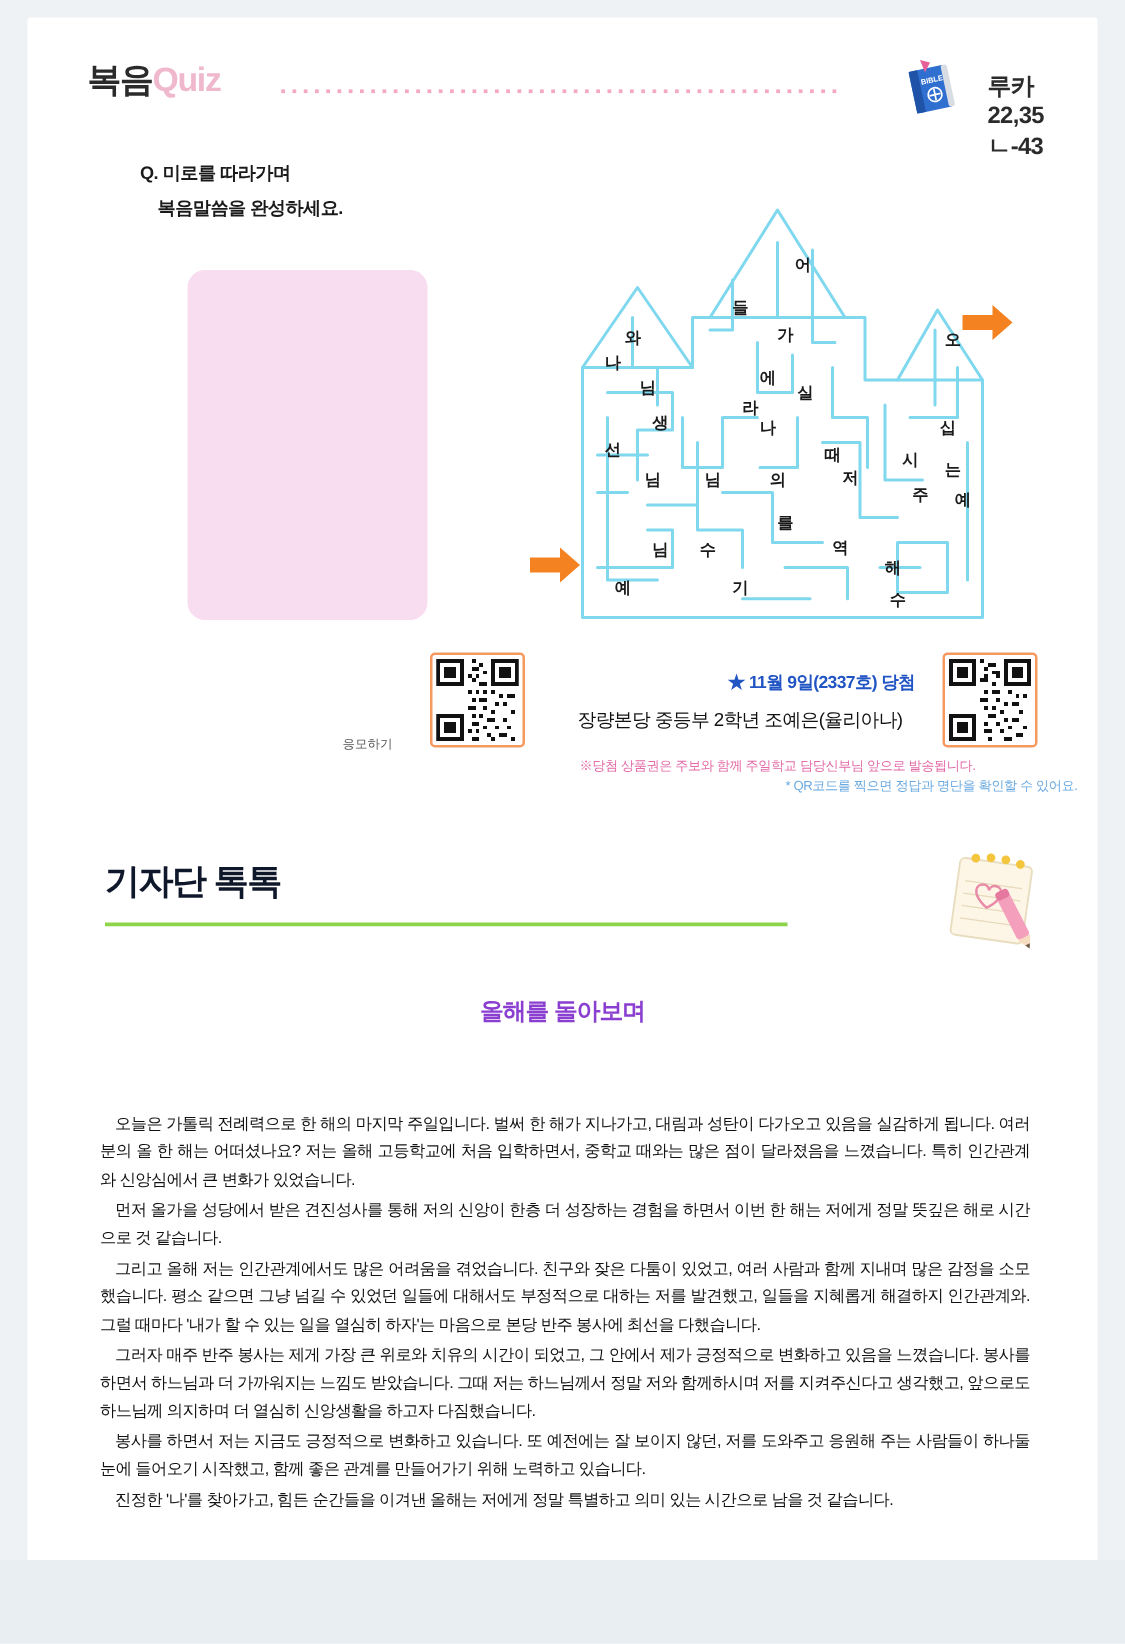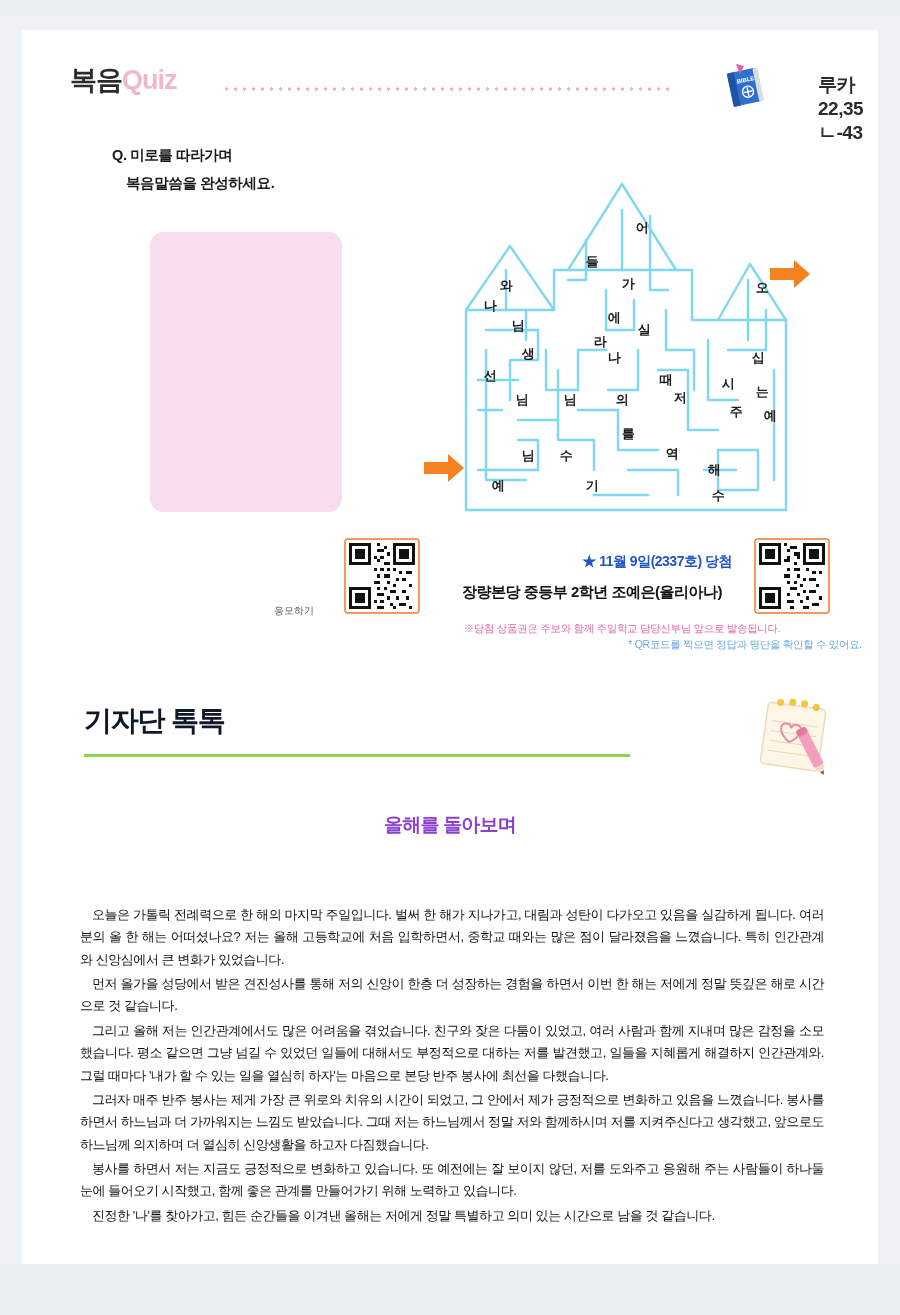--- a/index.html
+++ b/index.html
@@ -7,21 +7,21 @@
     padding: 0;
     background: #e9eef2;
   }
   body {
     font-family: "Liberation Sans", sans-serif;
   }
   .page {
     position: relative;
     width: 900px;
     height: 1248px;
-    margin: 16px auto;
+    margin: 0 auto;
     background: #eef2f5;
     overflow: hidden;
   }
   .page-inner {
     position: absolute;
     left: 22px;
     top: 14px;
     width: 856px;
     height: 1285px;
     background: #ffffff;
@@ -60,21 +60,21 @@
   }
   .bible-icon {
     position: absolute;
     left: 650px;
     top: 6px;
     width: 52px;
     height: 50px;
   }
   .scripture-ref {
     position: absolute;
-    left: 748px;
+    left: 720px;
     top: 16px;
     font-size: 19px;
     font-weight: bold;
     color: #2b2b2b;
     letter-spacing: -0.5px;
   }
 
   
   .question {
     position: absolute;
@@ -160,21 +160,21 @@
     color: #2255c4;
     letter-spacing: -0.5px;
   }
   .winner-name {
     position: absolute;
     left: 420px;
     top: 553px;
     width: 300px;
     text-align: center;
     font-size: 15px;
-    font-weight: bold;
+    font-weight: normal;
     color: #111;
     letter-spacing: -0.5px;
   }
   .note1 {
     position: absolute;
     left: 390px;
     top: 592px;
     width: 420px;
     text-align: center;
     font-size: 10.5px;

